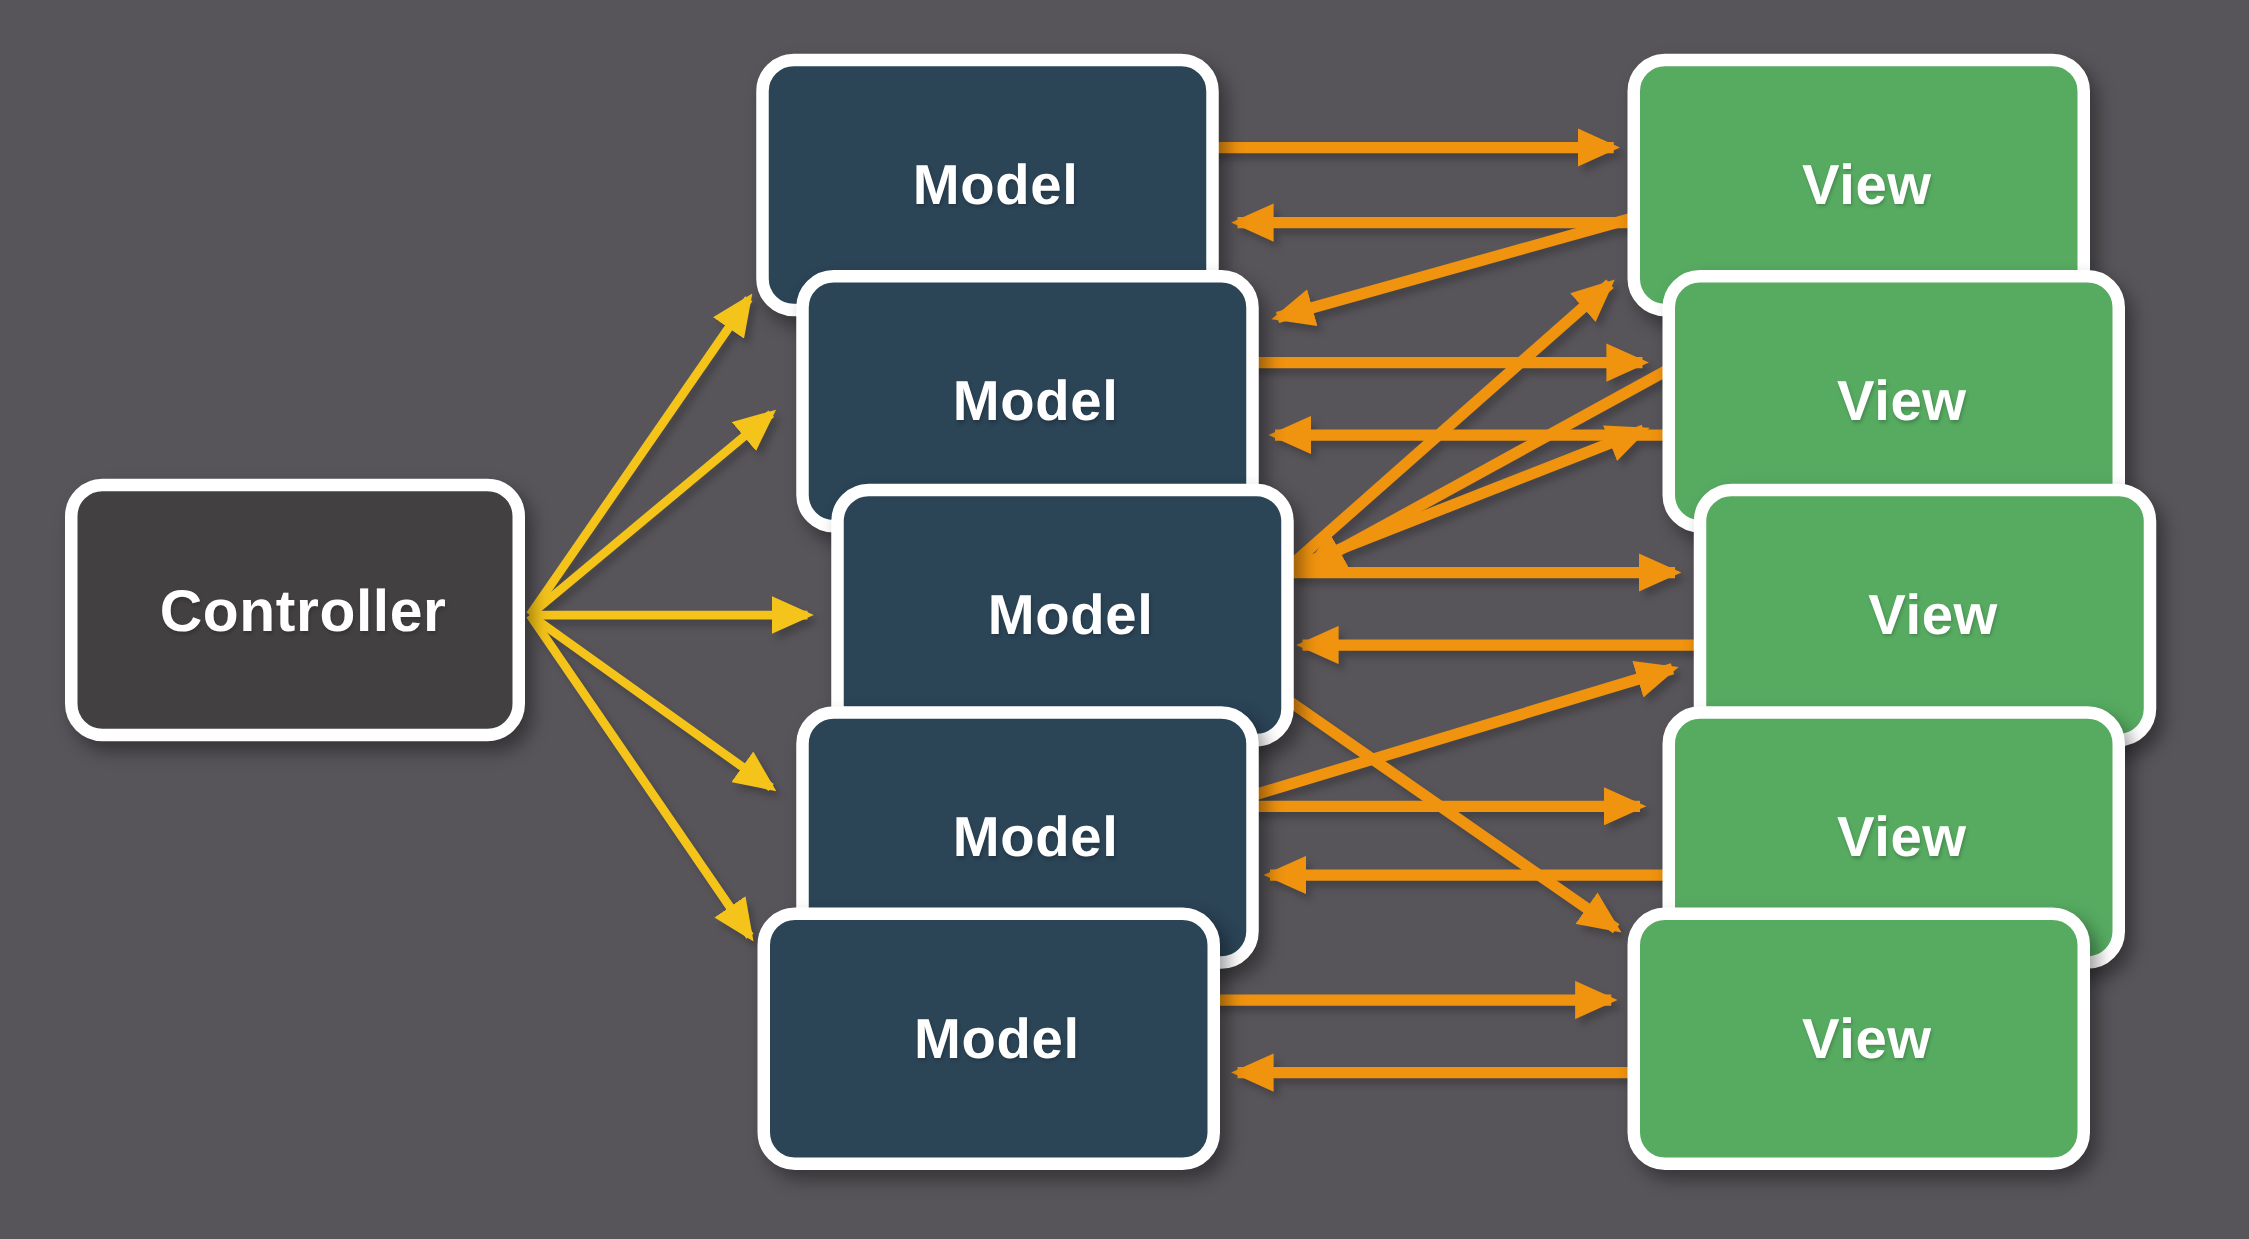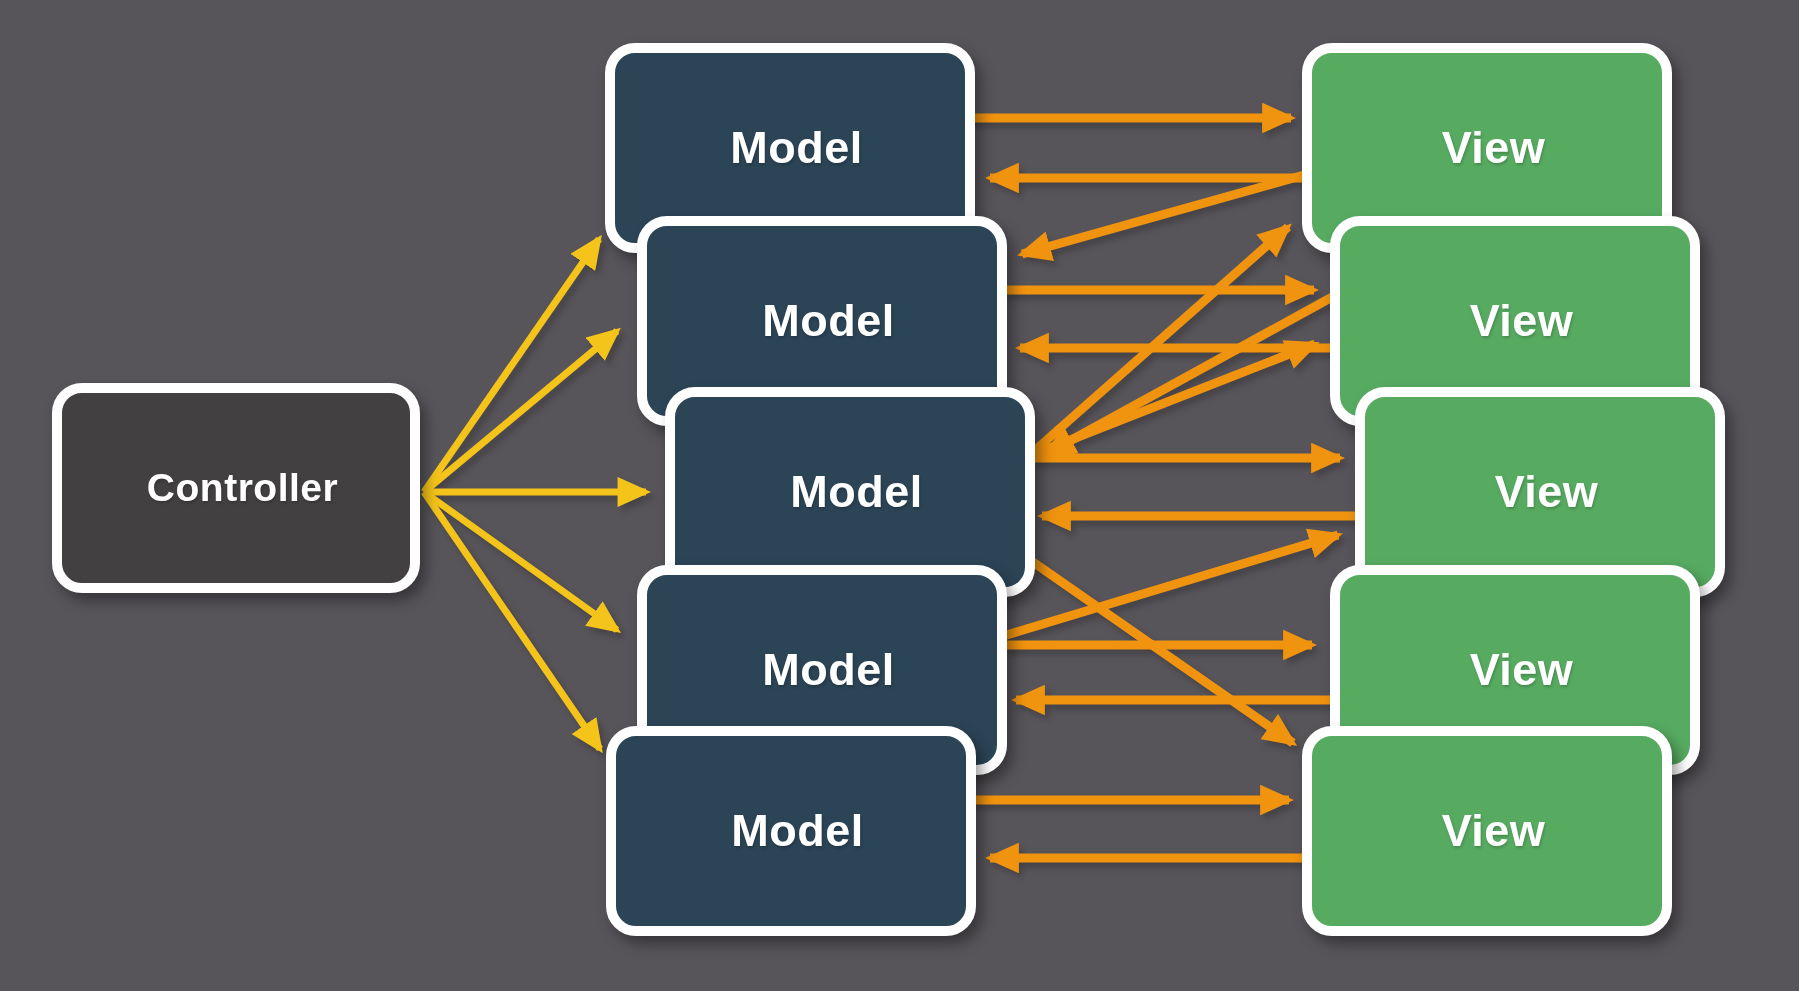--- a/index.html
+++ b/index.html
@@ -34,21 +34,21 @@
     padding-left: 13px;
   }
   .node .label {
     color: #ffffff;
     font-weight: bold;
     font-size: 45px;
     letter-spacing: 0.5px;
     text-shadow: 1px 2px 3px rgba(0,0,0,0.20);
     white-space: nowrap;
   }
-  .node.controller .label { font-size: 39px; }
+  .node.controller .label { font-size: 47px; }
 </style>
 </head>
 <body>
 
 <div class="canvas" style="background: rgb(88, 85, 90);">
   <svg class="arrows-layer" width="1799" height="991" viewBox="0 0 1799 991">
       <defs>
         <marker id="head-yellow" viewBox="0 0 10 9" markerWidth="4.8" markerHeight="4.3" refX="8.5" refY="4.5" orient="auto" markerUnits="strokeWidth">
           <path d="M0,0 L10,4.5 L0,9 Z" fill="#F5C41A"></path>
         </marker>

